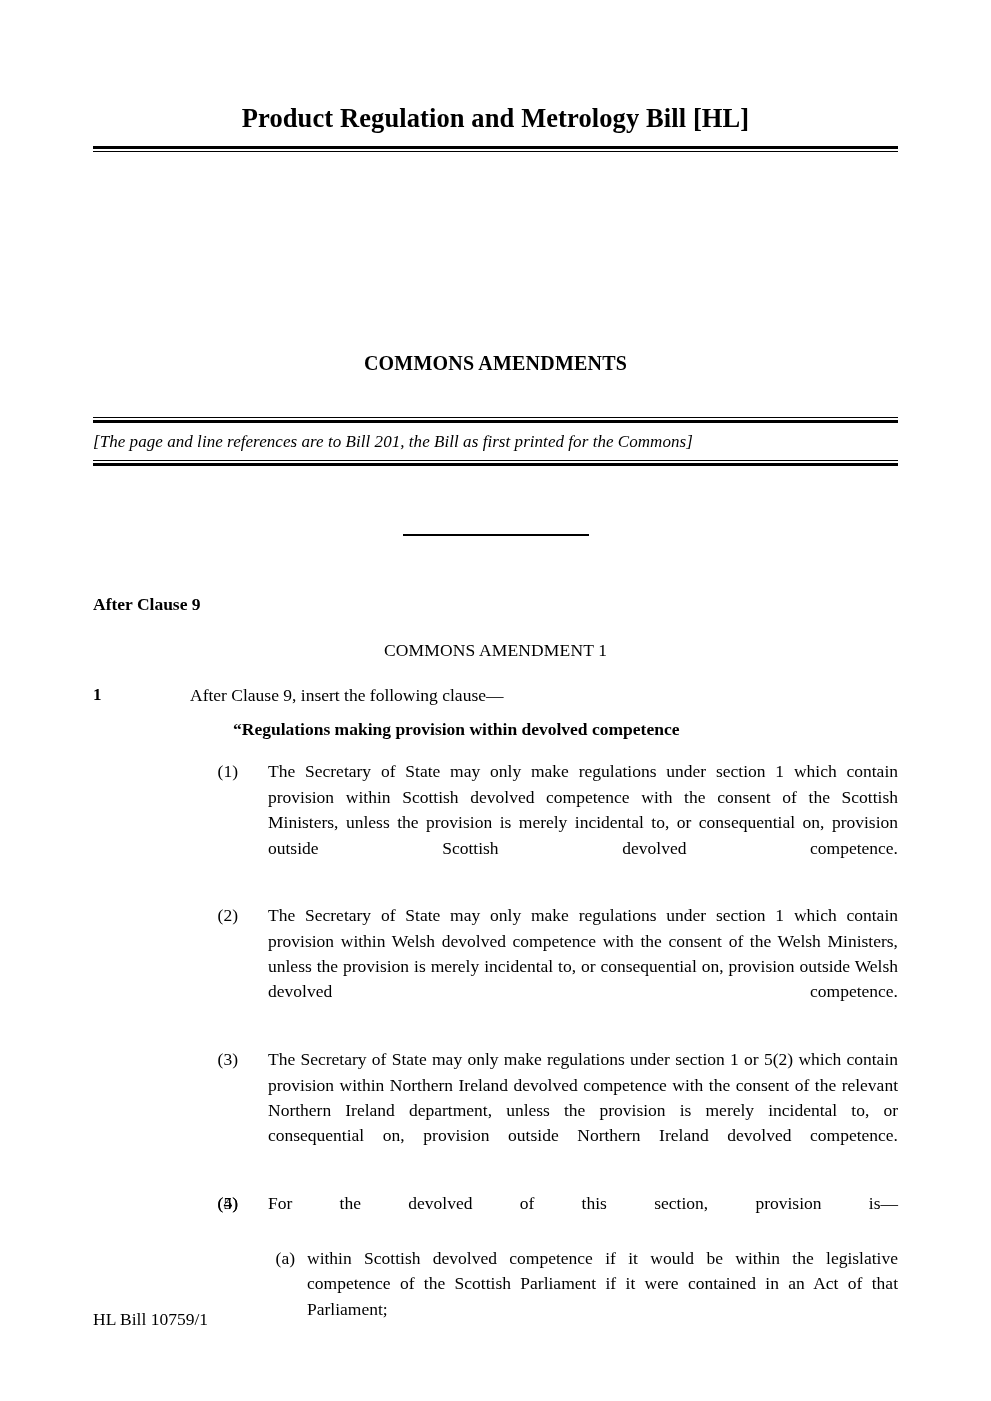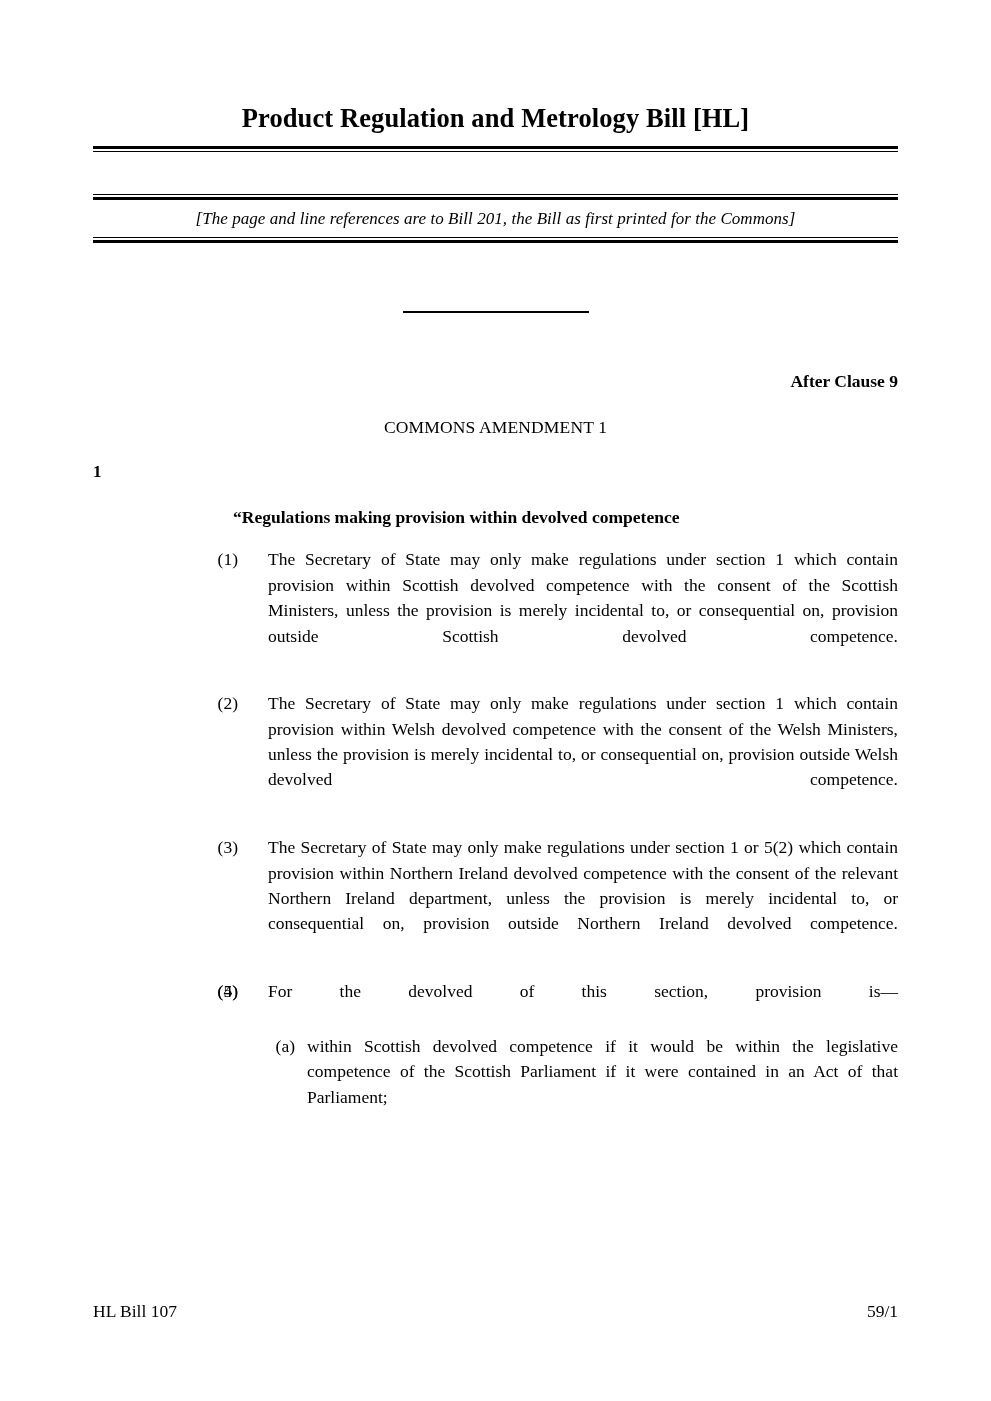--- a/index.html
+++ b/index.html
@@ -71,38 +71,38 @@
     margin: 0;
     padding-top: 200px;
     letter-spacing: 0.2px;
   }
 
   
   .note-block {
     margin-top: 42px;
   }
   .note-text {
-    text-align: center;
+    text-align: left;
     font-style: italic;
     font-size: 17px;
     padding: 9px 0 8px 0;
     letter-spacing: 0.05px;
   }
 
   
   .short-divider {
     width: 186px;
     height: 1.6px;
     background: #000;
     margin: 68px auto 0 auto;
   }
 
   
   .after-clause-heading {
-    text-align: right;
+    text-align: left;
     font-size: 17.5px;
     font-weight: bold;
     margin: 0;
     padding-top: 58px;
   }
   .amendment-heading {
     text-align: center;
     font-size: 17.5px;
     font-weight: normal;
     margin: 0;
@@ -131,21 +131,21 @@
     font-size: 17px;
   }
   .intro-text {
     margin-left: 97px;
   }
 
   
   .clause-title {
     font-weight: bold;
     margin-left: 140px;
-    margin-top: 19px;
+    margin-top: 8px;
   }
 
   
   .subsection {
     position: relative;
     margin-top: 17px;
     padding-left: 157px;
     text-align: justify;
   }
   .subsection .marker {
@@ -190,40 +190,41 @@
   }
   .subsection-group .subsection {
     margin-top: 0;
   }
 
   
   .footer {
     position: absolute;
     left: 93px;
     width: 805px;
-    bottom: 79px;
+    bottom: 71px;
     font-size: 17.5px;
     display: flex;
-    justify-content: space-between;
+    justify-content: flex-start;
     align-items: baseline;
   }
 </style>
 </head>
 <body>
 
 <div class="page">
   <div class="content">
 
     <h1 class="doc-title">Product Regulation and Metrology Bill [HL]</h1>
 
     <div class="rule-thick-thin">
       <div class="r1"></div>
       <div class="r2"></div>
     </div>
 
+    <h2 class="commons-heading">COMMONS AMENDMENTS</h2>
 
     <div class="note-block">
       <div class="rule-thin-thick">
         <div class="r1"></div>
         <div class="r2"></div>
       </div>
       <div class="note-text">[The page and line references are to Bill 201, the Bill as first printed for the Commons]</div>
       <div class="rule-thin-thick">
         <div class="r1"></div>
         <div class="r2"></div>
@@ -233,20 +234,21 @@
     <div class="short-divider"></div>
 
     <h3 class="after-clause-heading">After Clause 9</h3>
 
     <h4 class="amendment-heading">COMMONS AMENDMENT 1</h4>
 
     <div class="amendment-body">
 
       <div class="intro-row">
         <span class="margin-number">1</span>
+        <span class="intro-text">After Clause 9, insert the following clause—</span>
       </div>
 
       <div class="clause-title">“Regulations making provision within devolved competence</div>
 
       <div class="subsection">
         <span class="marker">(1)</span>
         <span class="body">The Secretary of State may only make regulations under section 1 which contain provision within Scottish devolved competence with the consent of the Scottish Ministers, unless the provision is merely incidental to, or consequential on, provision outside Scottish devolved competence.</span>
       </div>
 
       <div class="subsection">

